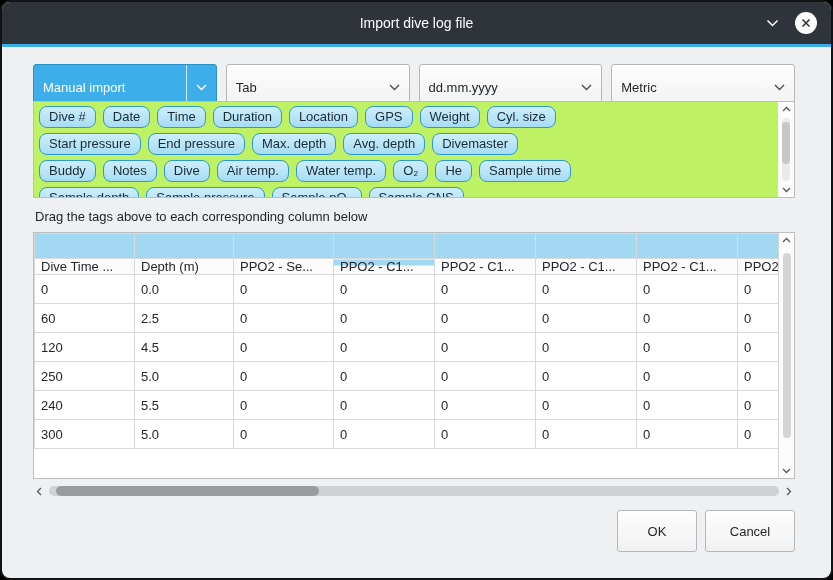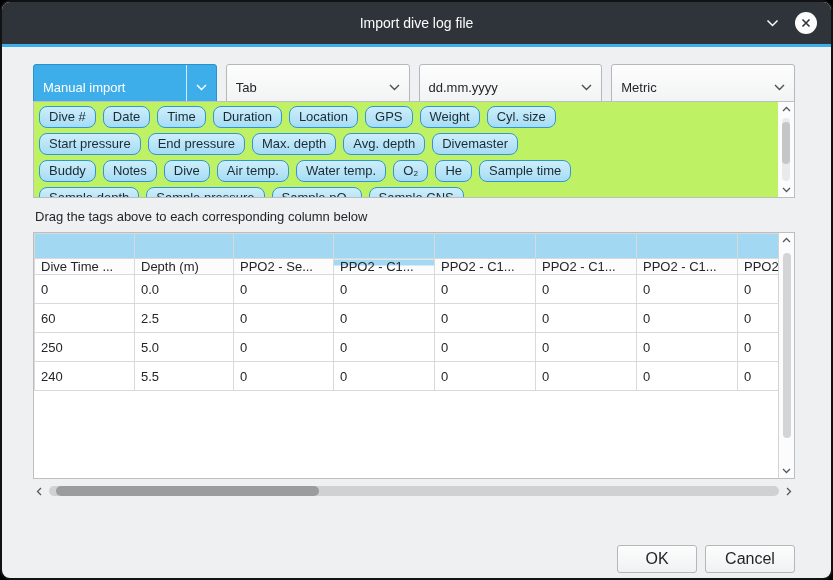--- a/index.html
+++ b/index.html
@@ -85,24 +85,24 @@
 
   
   .hscroll { position:absolute; top:481px; left:31px; right:36px; height:16px; display:flex; align-items:center; }
   .h-arrow { display:flex; align-items:center; justify-content:center; width:12px; cursor:pointer; }
   .h-track { flex:1; height:10px; margin:0 4px; background:#d0d1d2; border-radius:5px; position:relative; }
   .h-thumb { position:absolute; top:0; left:1%; width:36%; height:10px; background:#9a9c9e; border-radius:5px; cursor:grab; }
 
   
   .button-row { position:absolute; top:508px; right:36px; display:flex; gap:8px; }
   .btn {
-    height:28px; background:linear-gradient(180deg,#fdfdfd,#f0f1f2);
-    border:1px solid #b4b8ba; border-radius:3px; font-size:16px; color:#232629;
+    height:42px; background:linear-gradient(180deg,#fdfdfd,#f0f1f2);
+    border:1px solid #b4b8ba; border-radius:3px; font-size:13px; color:#232629;
     font-family:"Liberation Sans","DejaVu Sans",sans-serif;
-    display:flex; align-items:center; justify-content:center; cursor:pointer;margin-top:35px;
+    display:flex; align-items:center; justify-content:center; cursor:pointer;
   }
   .btn-ok { min-width:80px; }
   .btn-cancel { min-width:90px; }
 </style>
 </head>
 <body>
 
 <div class="window">
 
   <div class="titlebar">
@@ -259,32 +259,52 @@
             <td>60</td>
             <td>2.5</td>
             <td>0</td>
             <td>0</td>
             <td>0</td>
             <td>0</td>
             <td>0</td>
             <td>0</td>
           </tr>
           <tr class="data-row">
+            <td>120</td>
+            <td>4.5</td>
+            <td>0</td>
+            <td>0</td>
+            <td>0</td>
+            <td>0</td>
+            <td>0</td>
+            <td>0</td>
+          </tr>
+          <tr class="data-row">
             <td>250</td>
             <td>5.0</td>
             <td>0</td>
             <td>0</td>
             <td>0</td>
             <td>0</td>
             <td>0</td>
             <td>0</td>
           </tr>
           <tr class="data-row">
             <td>240</td>
             <td>5.5</td>
+            <td>0</td>
+            <td>0</td>
+            <td>0</td>
+            <td>0</td>
+            <td>0</td>
+            <td>0</td>
+          </tr>
+          <tr class="data-row">
+            <td>300</td>
+            <td>5.0</td>
             <td>0</td>
             <td>0</td>
             <td>0</td>
             <td>0</td>
             <td>0</td>
             <td>0</td>
           </tr>
         </tbody>
       </table>
     <div class="table-vscroll">

